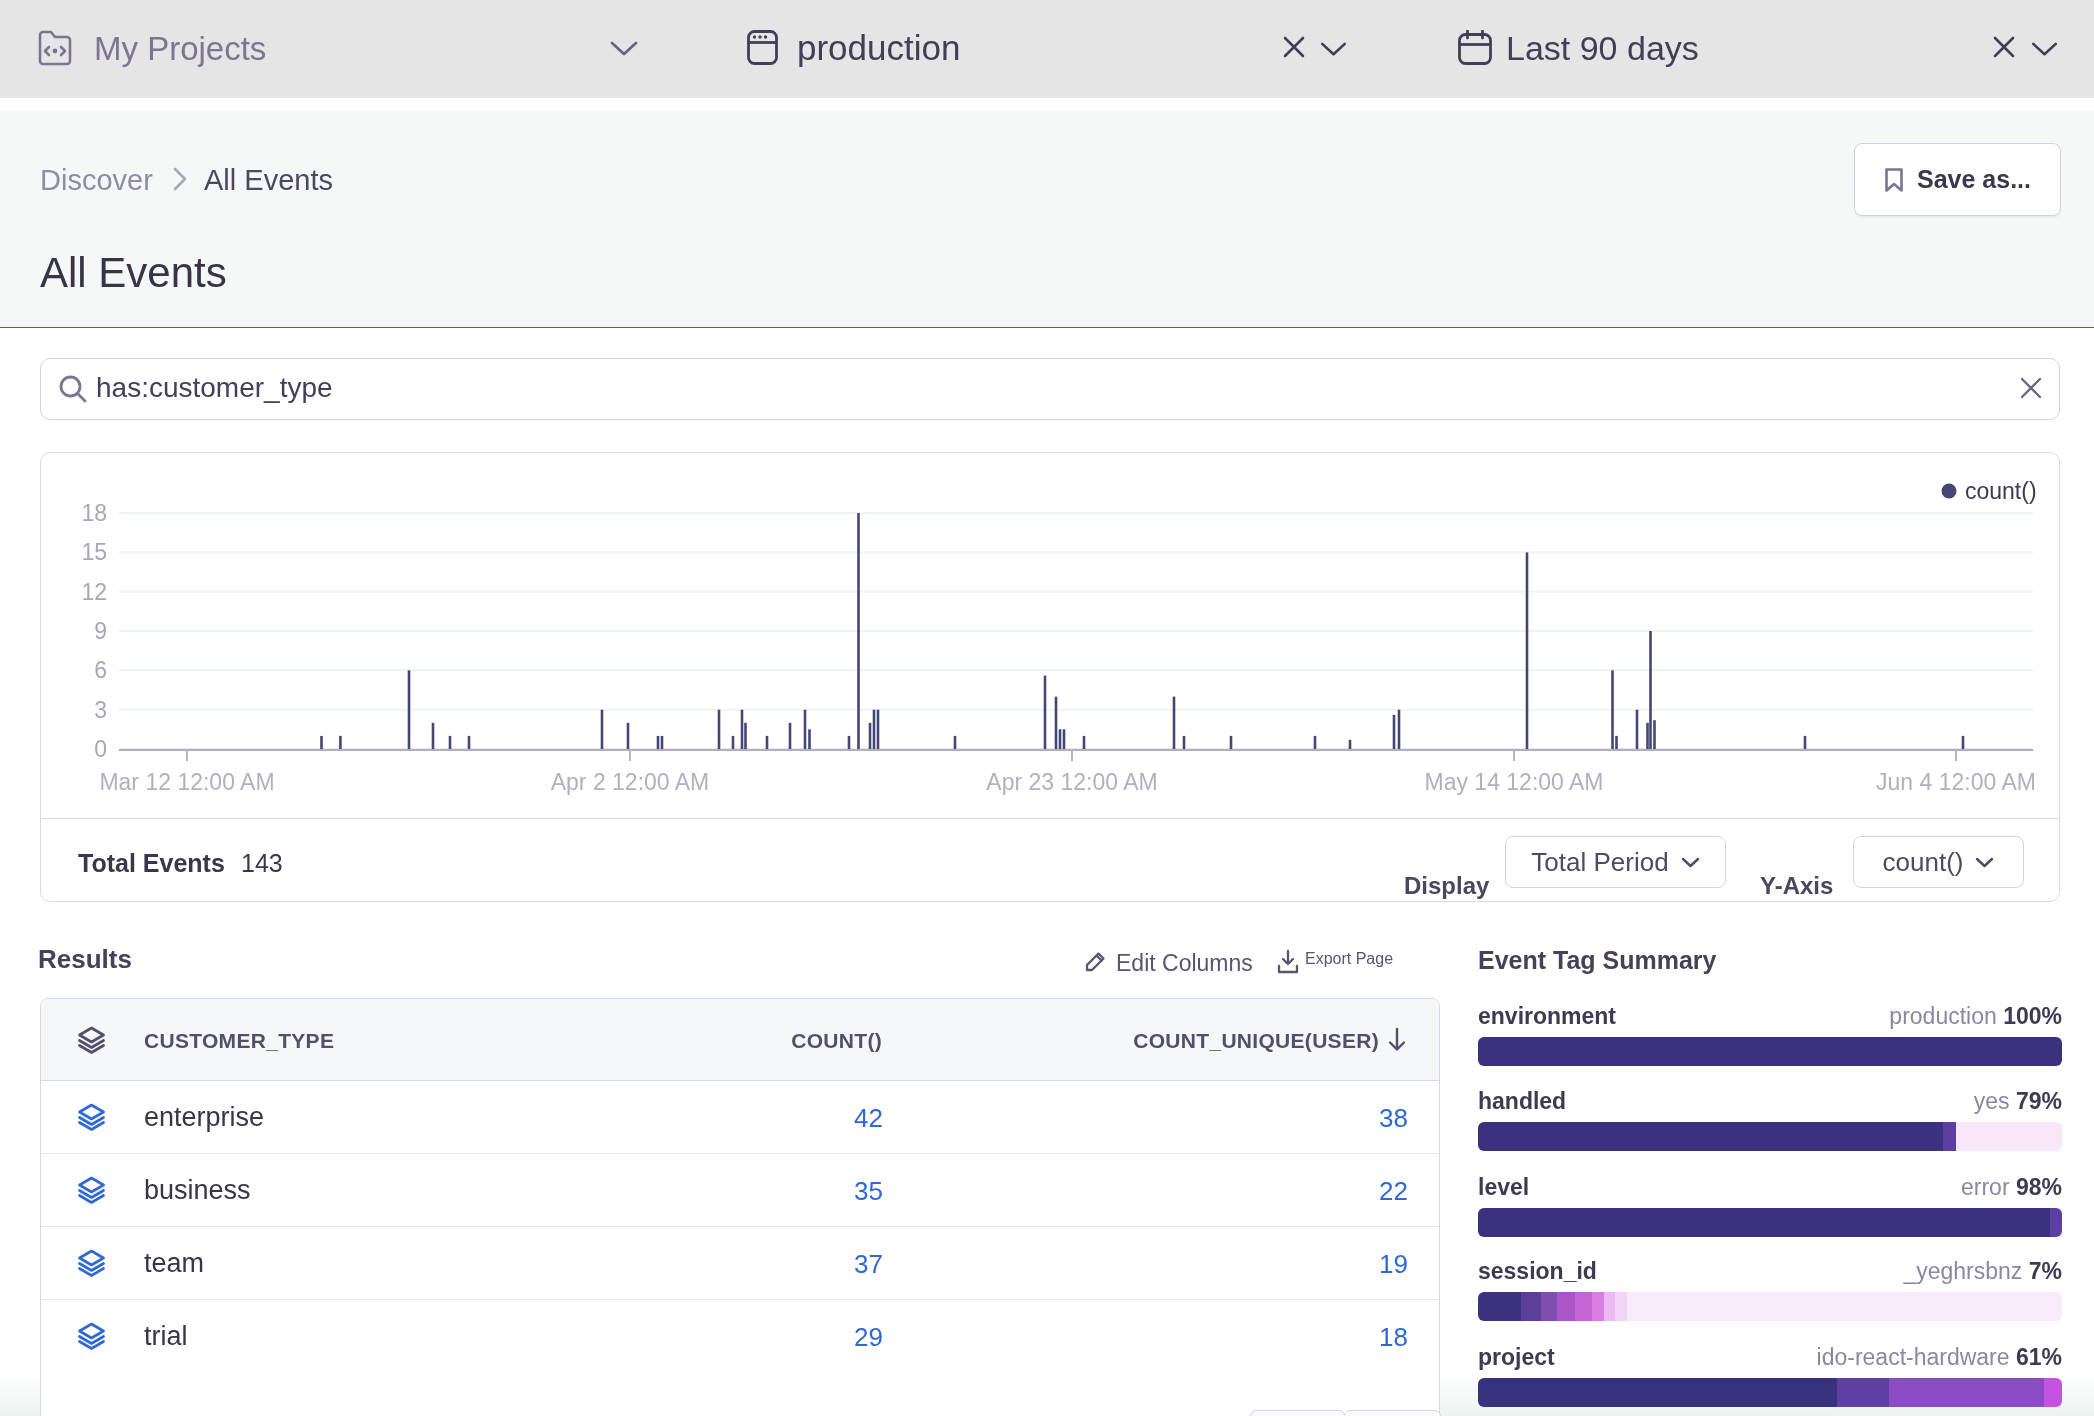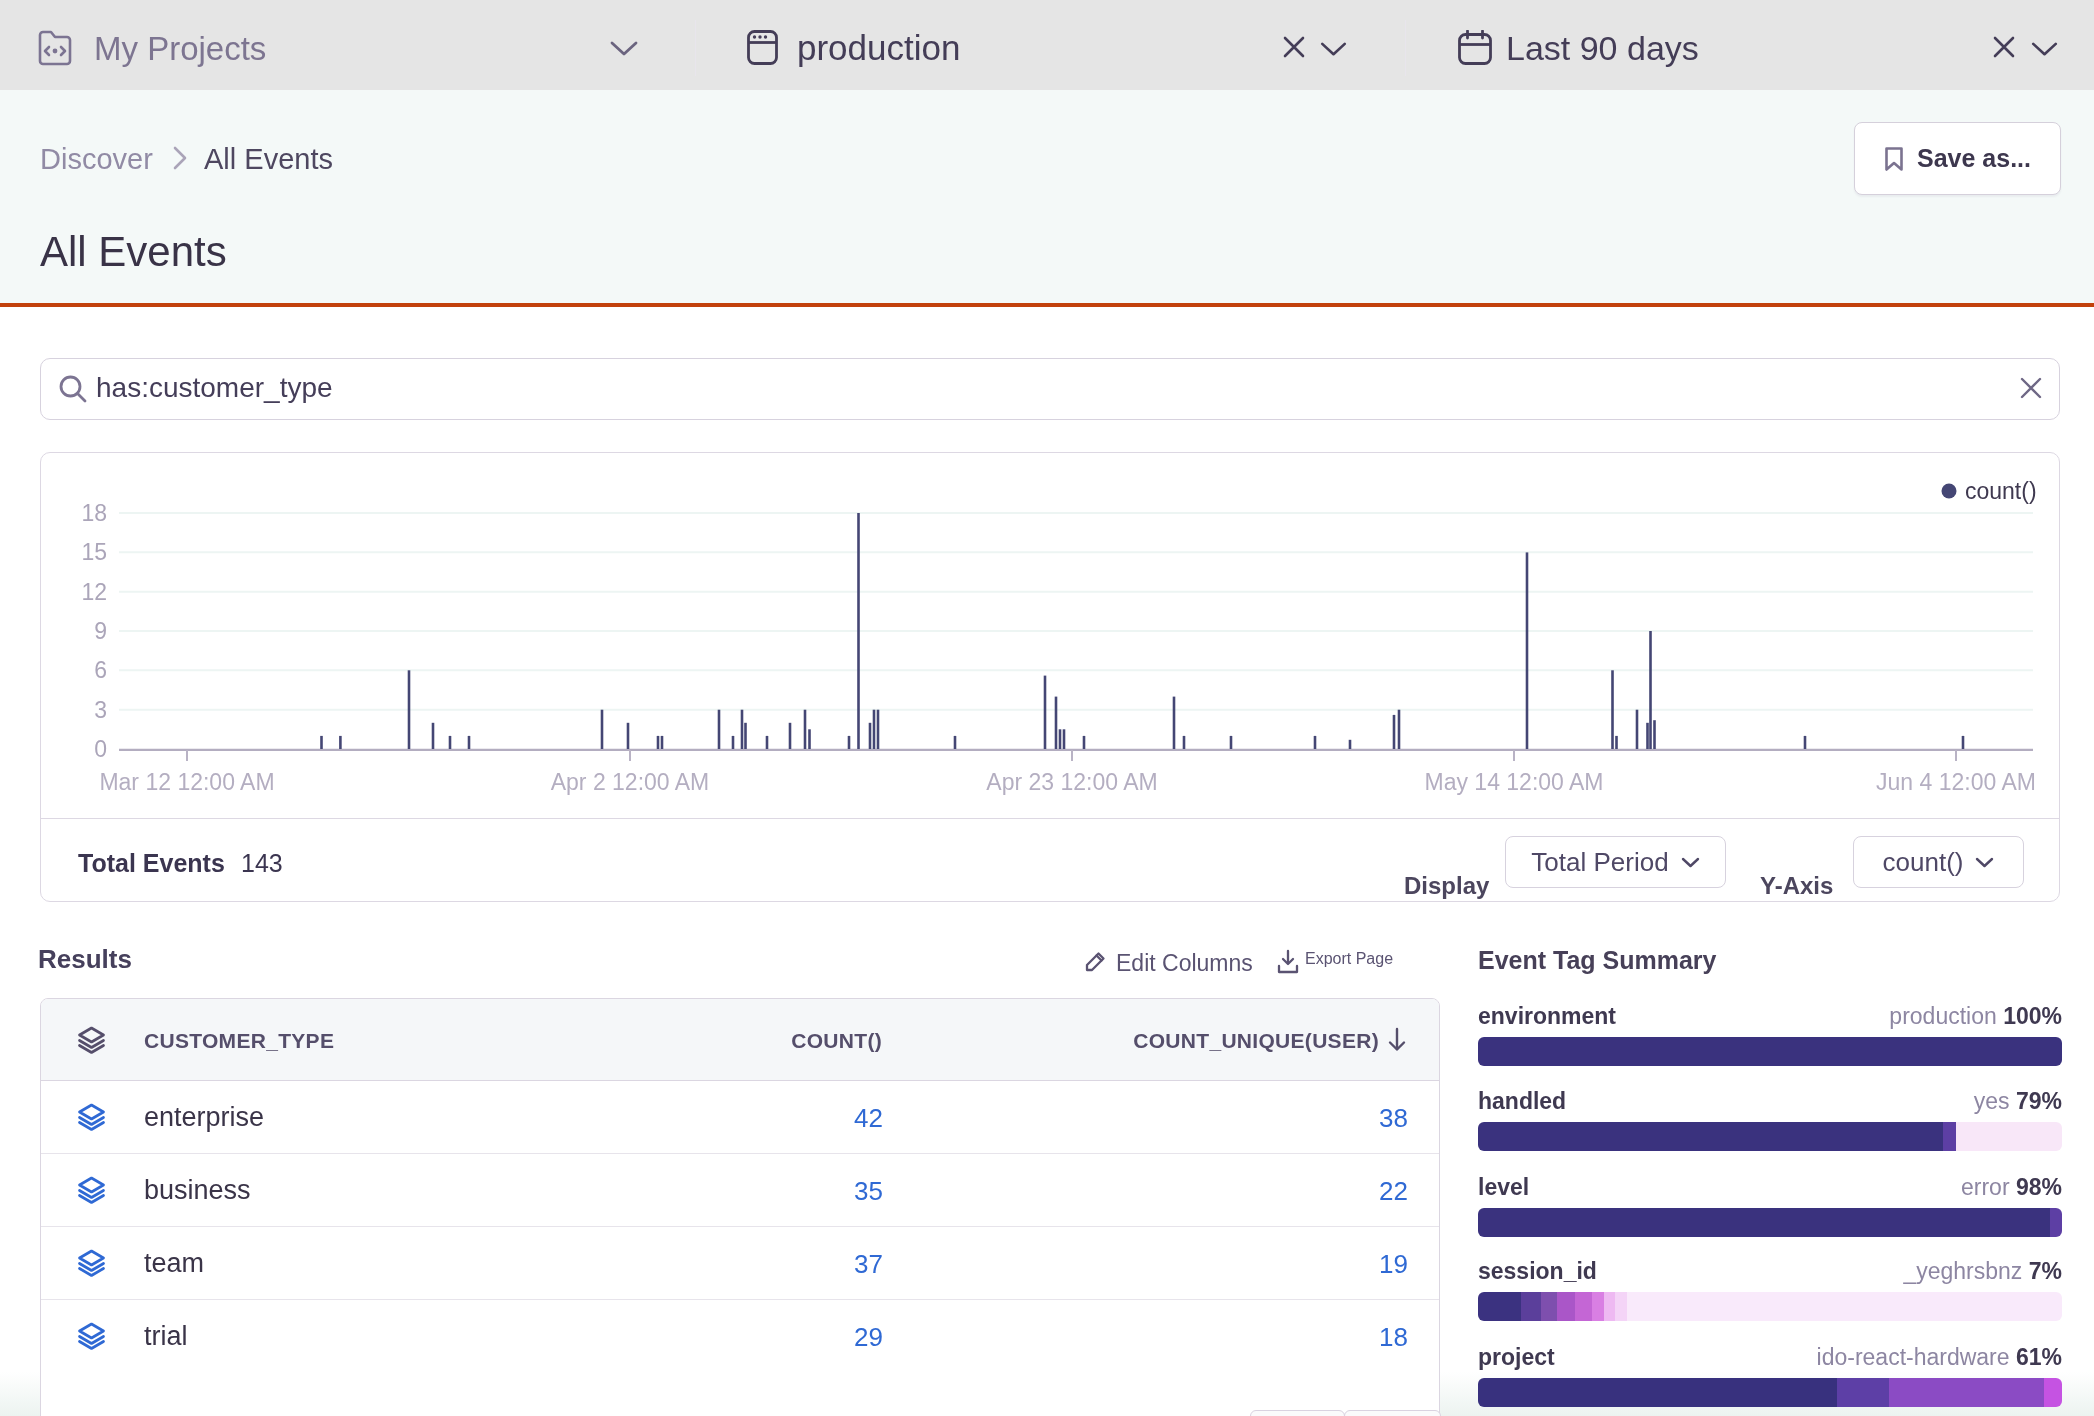--- a/index.html
+++ b/index.html
@@ -5,22 +5,22 @@
 html,body { width:2094px; height:1416px; overflow:hidden; background:#fff;
   font-family:"Liberation Sans",sans-serif; position:relative; }
 .abs { position:absolute; }
 
 
 #topbar { position:absolute; left:0; top:0; width:2094px; height:98px; background:#e5e5e5;
   border-bottom:1px solid #e8e5ec; }
 .vsep { position:absolute; top:20px; height:56px; width:1px; background:#e8e5ec; }
 
 
-#pagehead { position:absolute; left:0; top:90px; width:2094px; height:217px;
-  background:#f4f9f8; border-bottom:4px solid #c2410c; }
+#pagehead { position:absolute; left:0; top:111px; width:2094px; height:217px;
+  background:#f4f9f8; border-bottom:1px solid #c2410c; }
 #saveas { position:absolute; left:1854px; top:32px; width:207px; height:73px; background:#fff;
   border:1px solid #d5d0db; border-radius:8px; box-shadow:0 2px 2px rgba(45,0,85,0.05);
   display:flex; align-items:center; justify-content:center; gap:13px;
   font-size:25px; font-weight:bold; color:#3d374e; }
 
 
 #search { position:absolute; left:40px; top:358px; width:2020px; height:62px;
   border:1.5px solid #d7d2de; border-radius:10px; background:#fff; }
 
 

